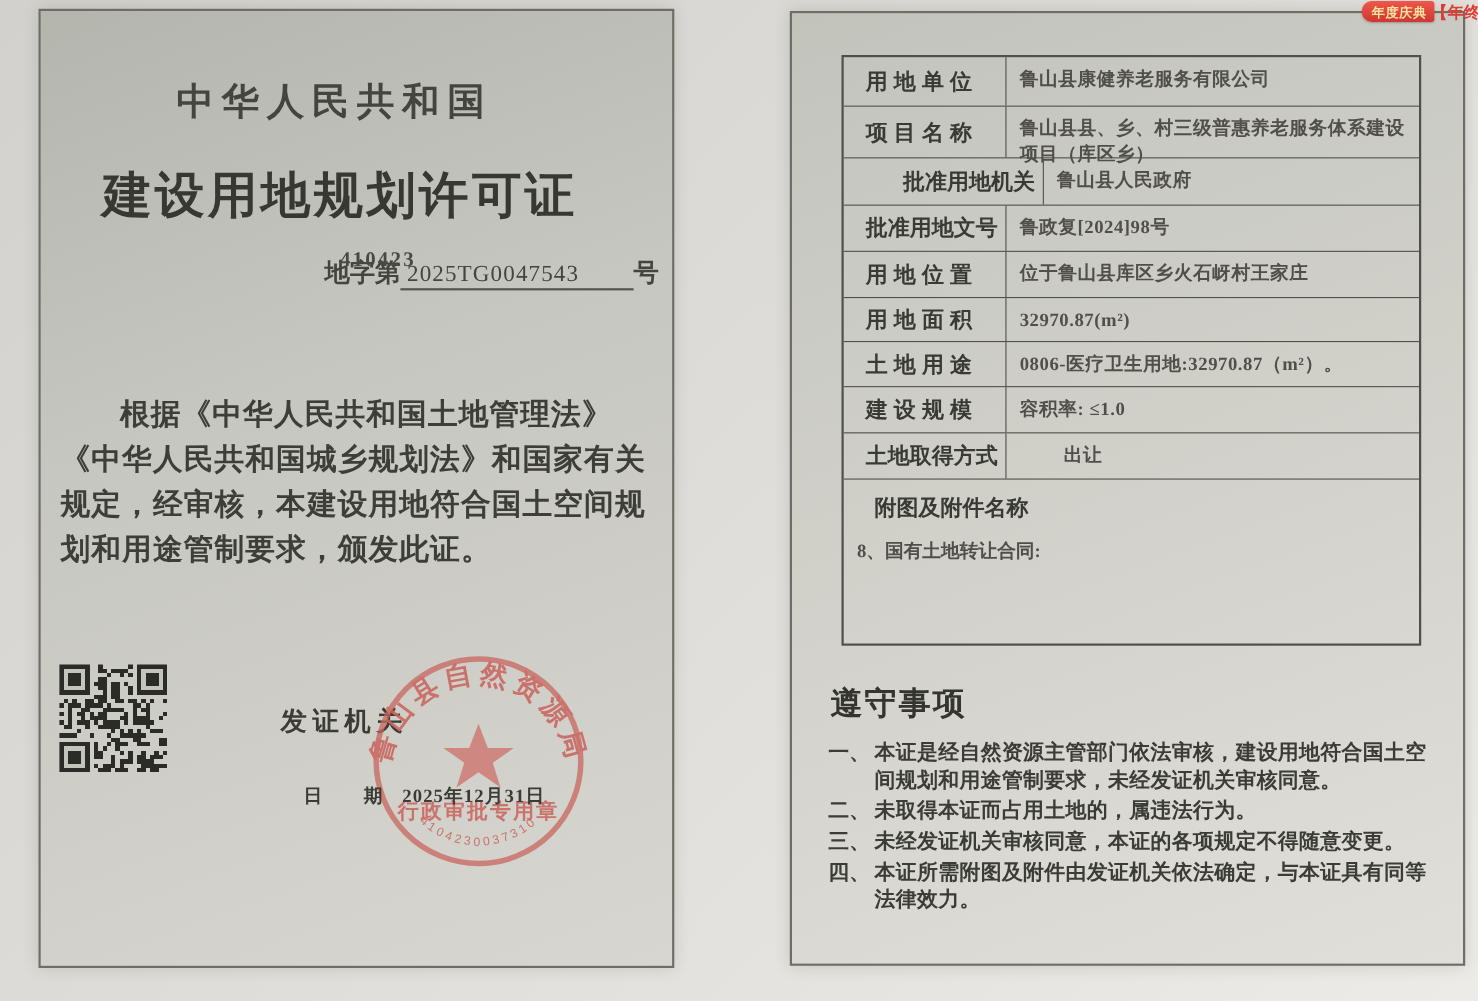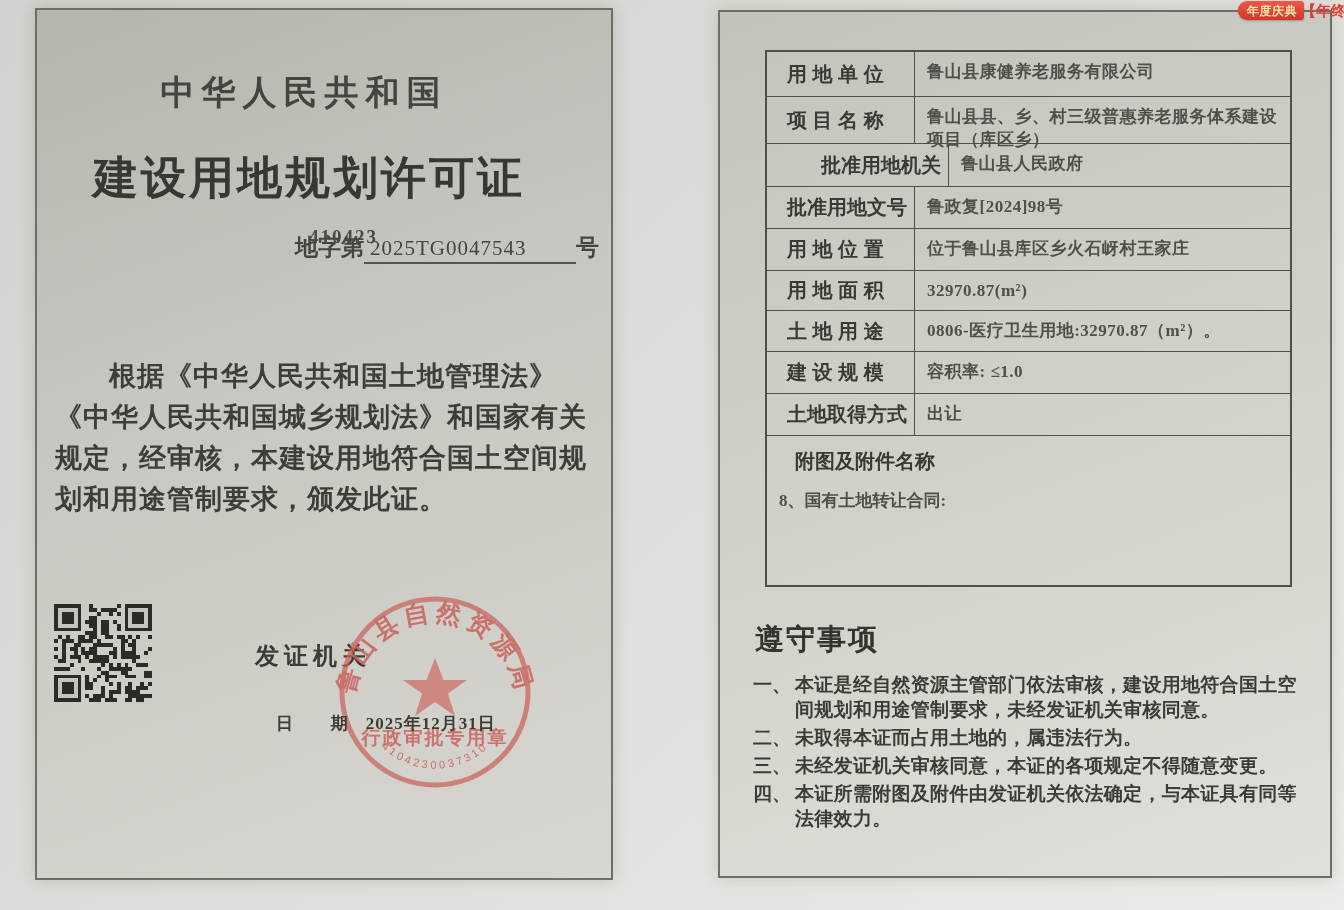--- a/index.html
+++ b/index.html
@@ -408,21 +408,21 @@
   <div class="t-row" style="height: 41px;">
     <div class="t-label">土 地 用 途</div>
     <div class="t-value">0806-医疗卫生用地:32970.87（m²）。</div>
   </div>
 
   <div class="t-row" style="height: 42px;">
     <div class="t-label">建 设 规 模</div>
     <div class="t-value">容积率: ≤1.0</div>
   </div>
 
-  <div class="t-row" style="height: 42px;">
+  <div class="t-row" style="height: 42px; gap: 40px;">
     <div class="t-label">土地取得方式</div>
     <div class="t-value">出让</div>
   </div>
 </div>
     <div class="t-row attach-cell" style="border-bottom:none;">
       <div>
         <div class="attach-title">附图及附件名称</div>
         <div class="attach-item">8、国有土地转让合同:</div>
       </div>
     </div>

